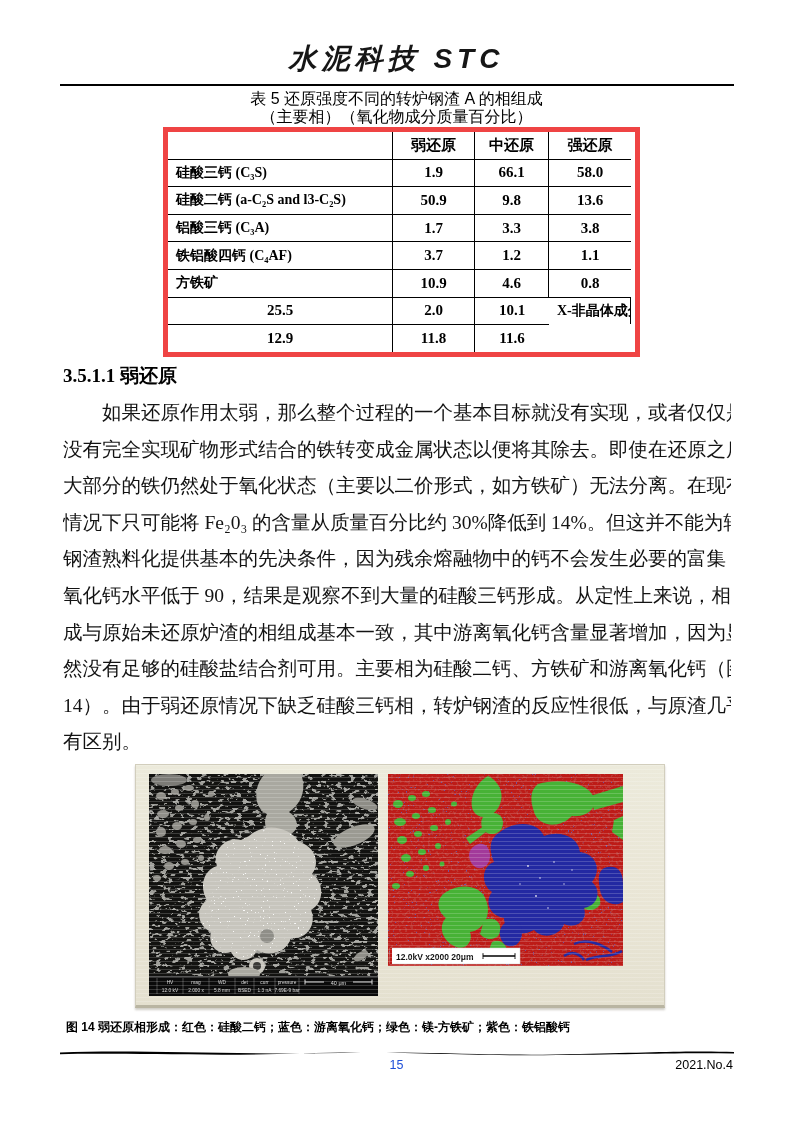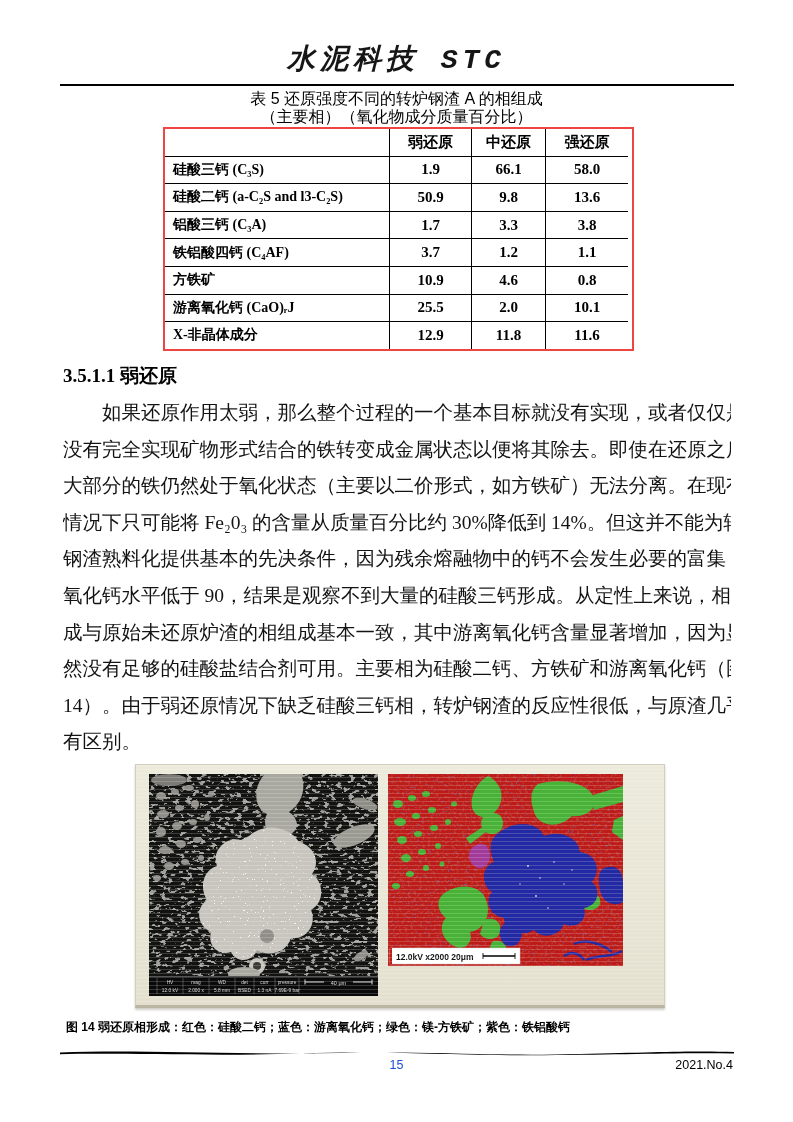--- a/index.html
+++ b/index.html
@@ -2,31 +2,31 @@
 <html><head>
 <meta charset="utf-8">
 <style>
   html,body{margin:0;padding:0;background:#ffffff;}
   .page{position:relative;width:793px;height:1122px;background:#ffffff;overflow:hidden;
         font-family:"Liberation Serif","DejaVu Serif",serif;color:#111;}
   .abs{position:absolute;}
 
   
   .header-title{top:40px;left:0;width:793px;text-align:center;font-size:28px;font-weight:700;
-    font-style:italic;letter-spacing:5px;color:#161616;font-family:Liberation Mono, monospace;}
+    font-style:italic;letter-spacing:5px;color:#161616;font-family:Liberation Sans, sans-serif;}
   .header-rule{top:84px;left:60px;width:674px;height:2px;background:#000;}
 
   
   .tcap{left:0;width:793px;text-align:center;font-size:16px;color:#000;
         font-family:"Liberation Sans","DejaVu Sans",sans-serif;}
   .tcap1{top:89px;}
   .tcap2{top:107px;}
 
   
-  .ptable{top:127px;left:163px;width:467px;border:2px solid #ef4444;
+  .ptable{top:127px;left:163px;width:467px;border:5px solid #ef4444;
           display:grid;grid-template-columns:225px 82px 74px 82px;
           font-family:"Liberation Serif","DejaVu Serif",serif;}
   .tcell{border-right:1.5px solid #000;border-bottom:1.5px solid #000;height:26.6px;
          display:flex;align-items:center;justify-content:center;
          font-size:15px;font-weight:700;color:#000;overflow:hidden;white-space:nowrap;}
   .tcell.last-col{border-right:none;}
   .tcell.last-row{border-bottom:none;}
   .tcell.label{justify-content:flex-start;padding-left:8px;font-size:14px;}
 
   
@@ -94,21 +94,20 @@
     <div class="tcell label">铁铝酸四钙  (C₄AF)</div>
     <div class="tcell">3.7</div>
     <div class="tcell">1.2</div>
     <div class="tcell last-col">1.1</div>
 
     <div class="tcell label">方铁矿</div>
     <div class="tcell">10.9</div>
     <div class="tcell">4.6</div>
     <div class="tcell last-col">0.8</div>
 
-    <div class="tcell label">游离氧化钙  (CaO)ᵣJ</div>
     <div class="tcell">25.5</div>
     <div class="tcell">2.0</div>
     <div class="tcell last-col">10.1</div>
 
     <div class="tcell label last-row">X-非晶体成分</div>
     <div class="tcell last-row">12.9</div>
     <div class="tcell last-row">11.8</div>
     <div class="tcell last-col last-row">11.6</div>
   </div>
 

